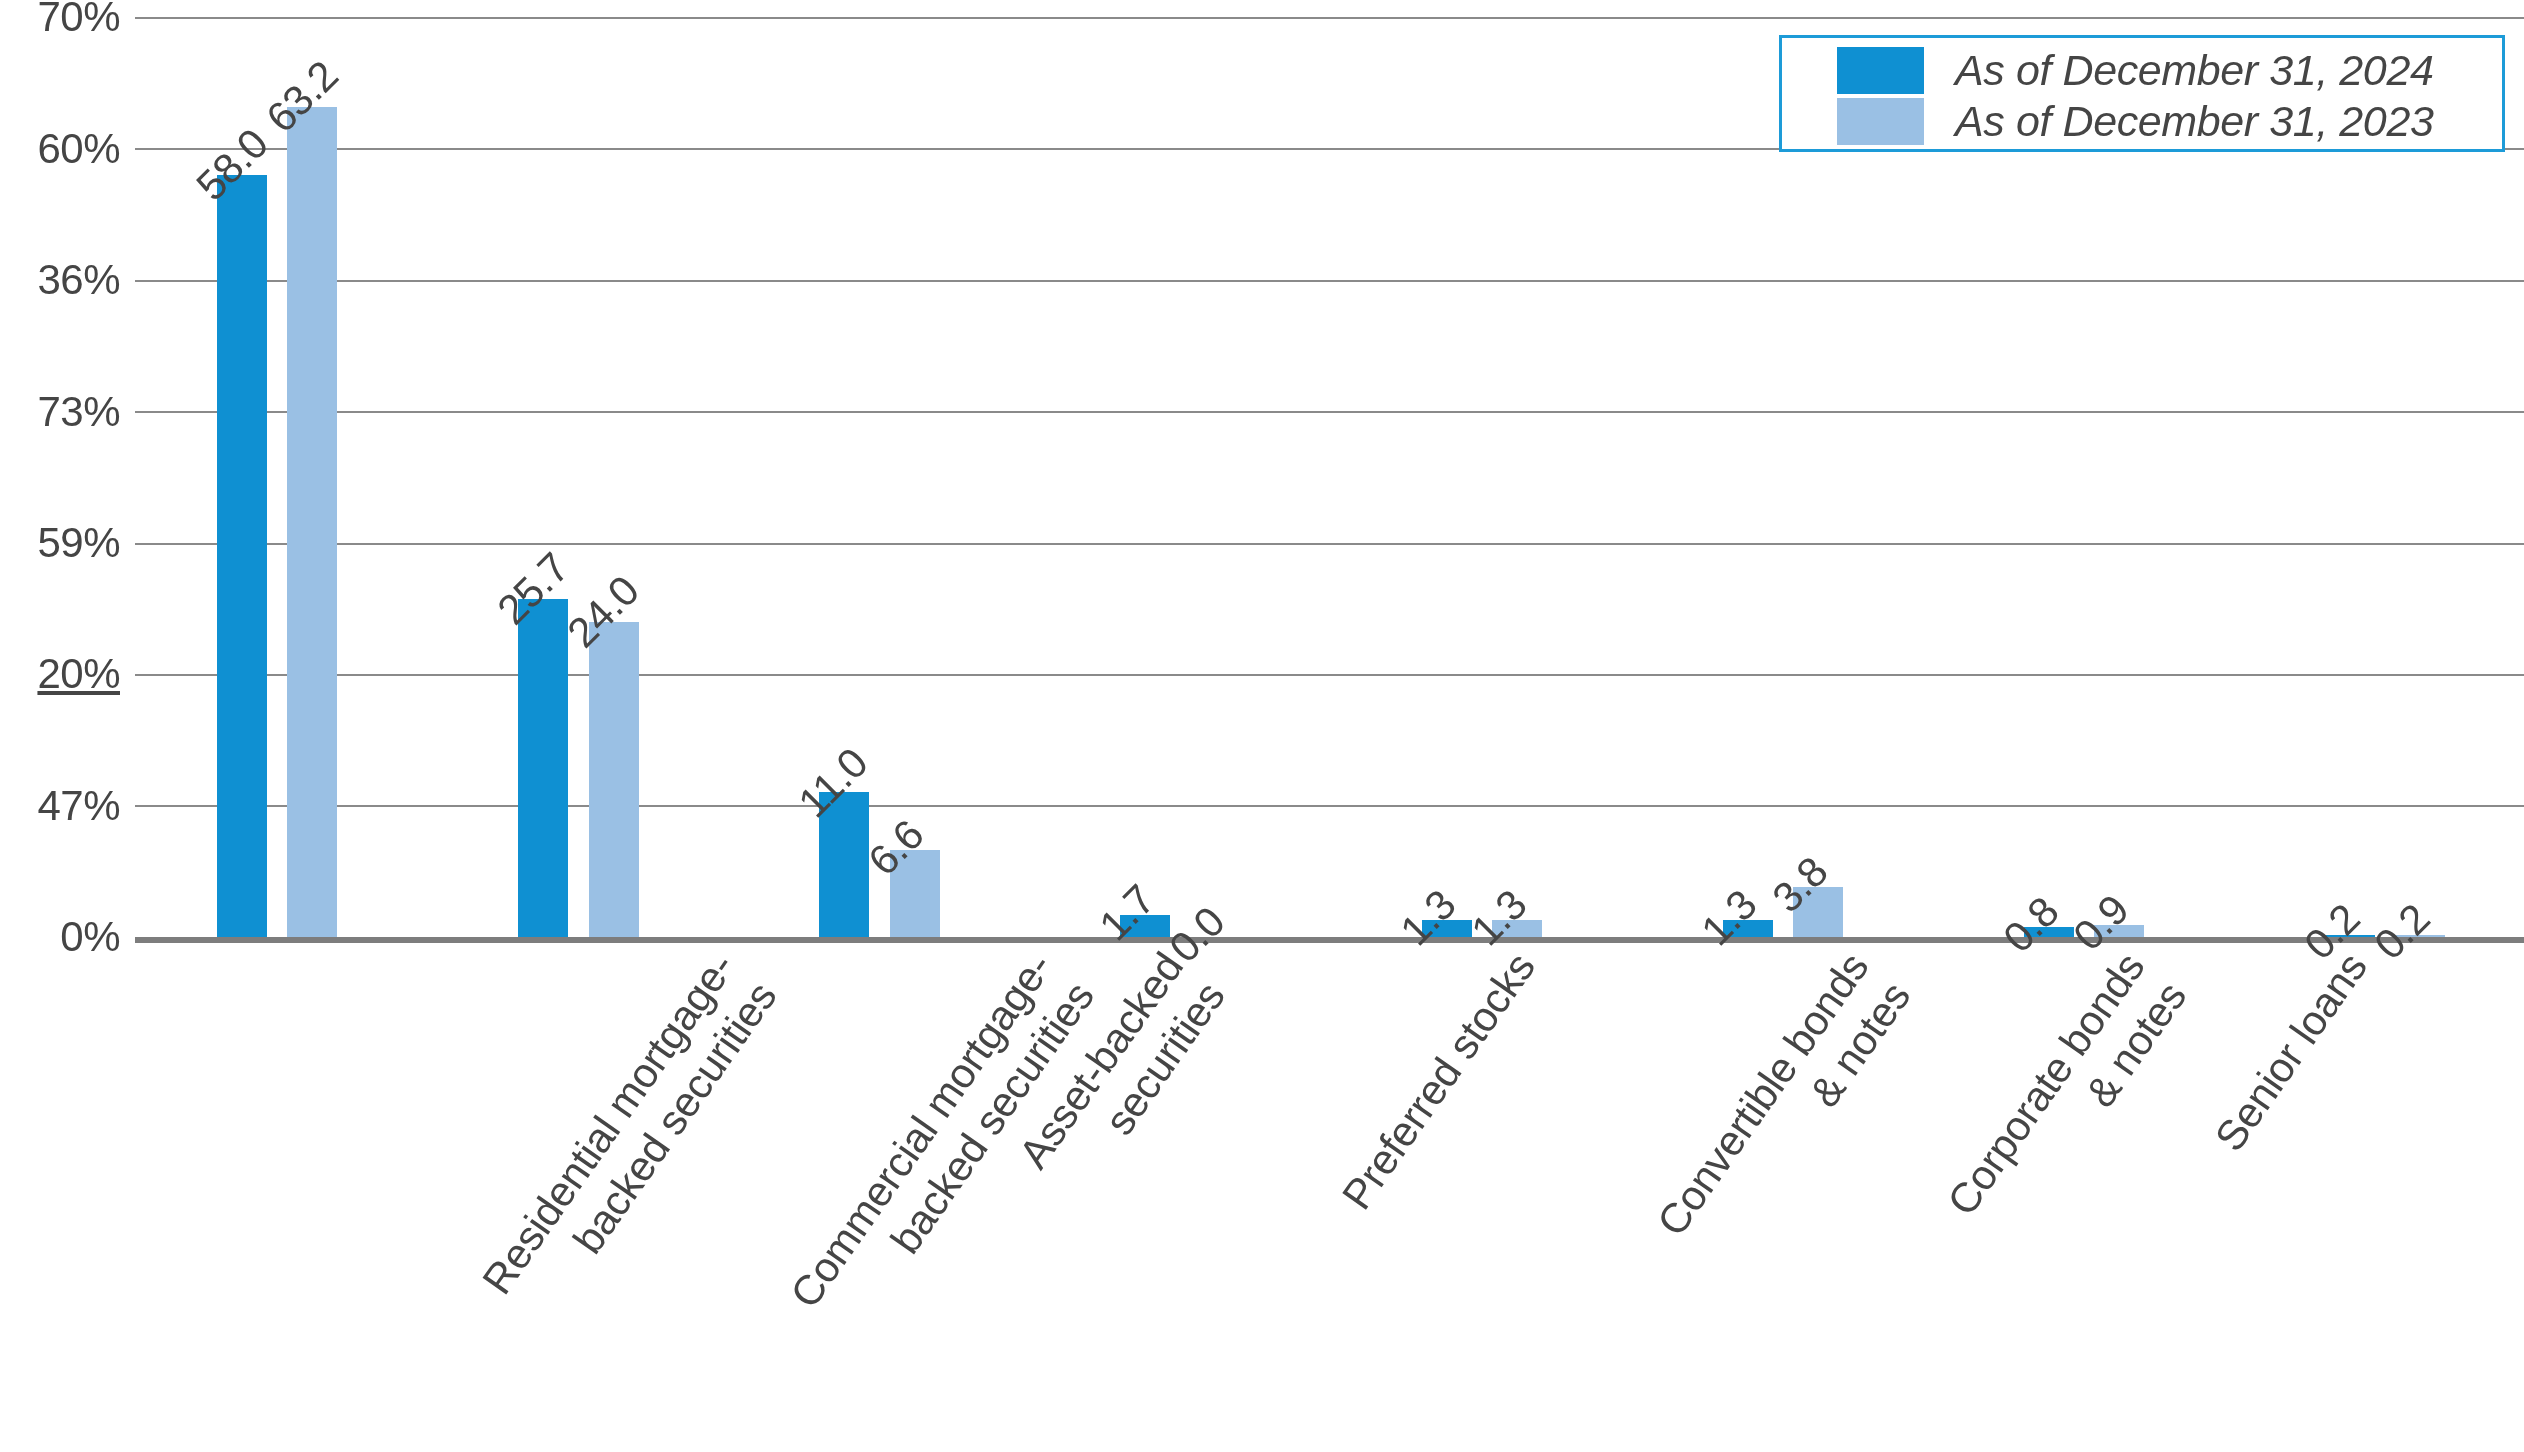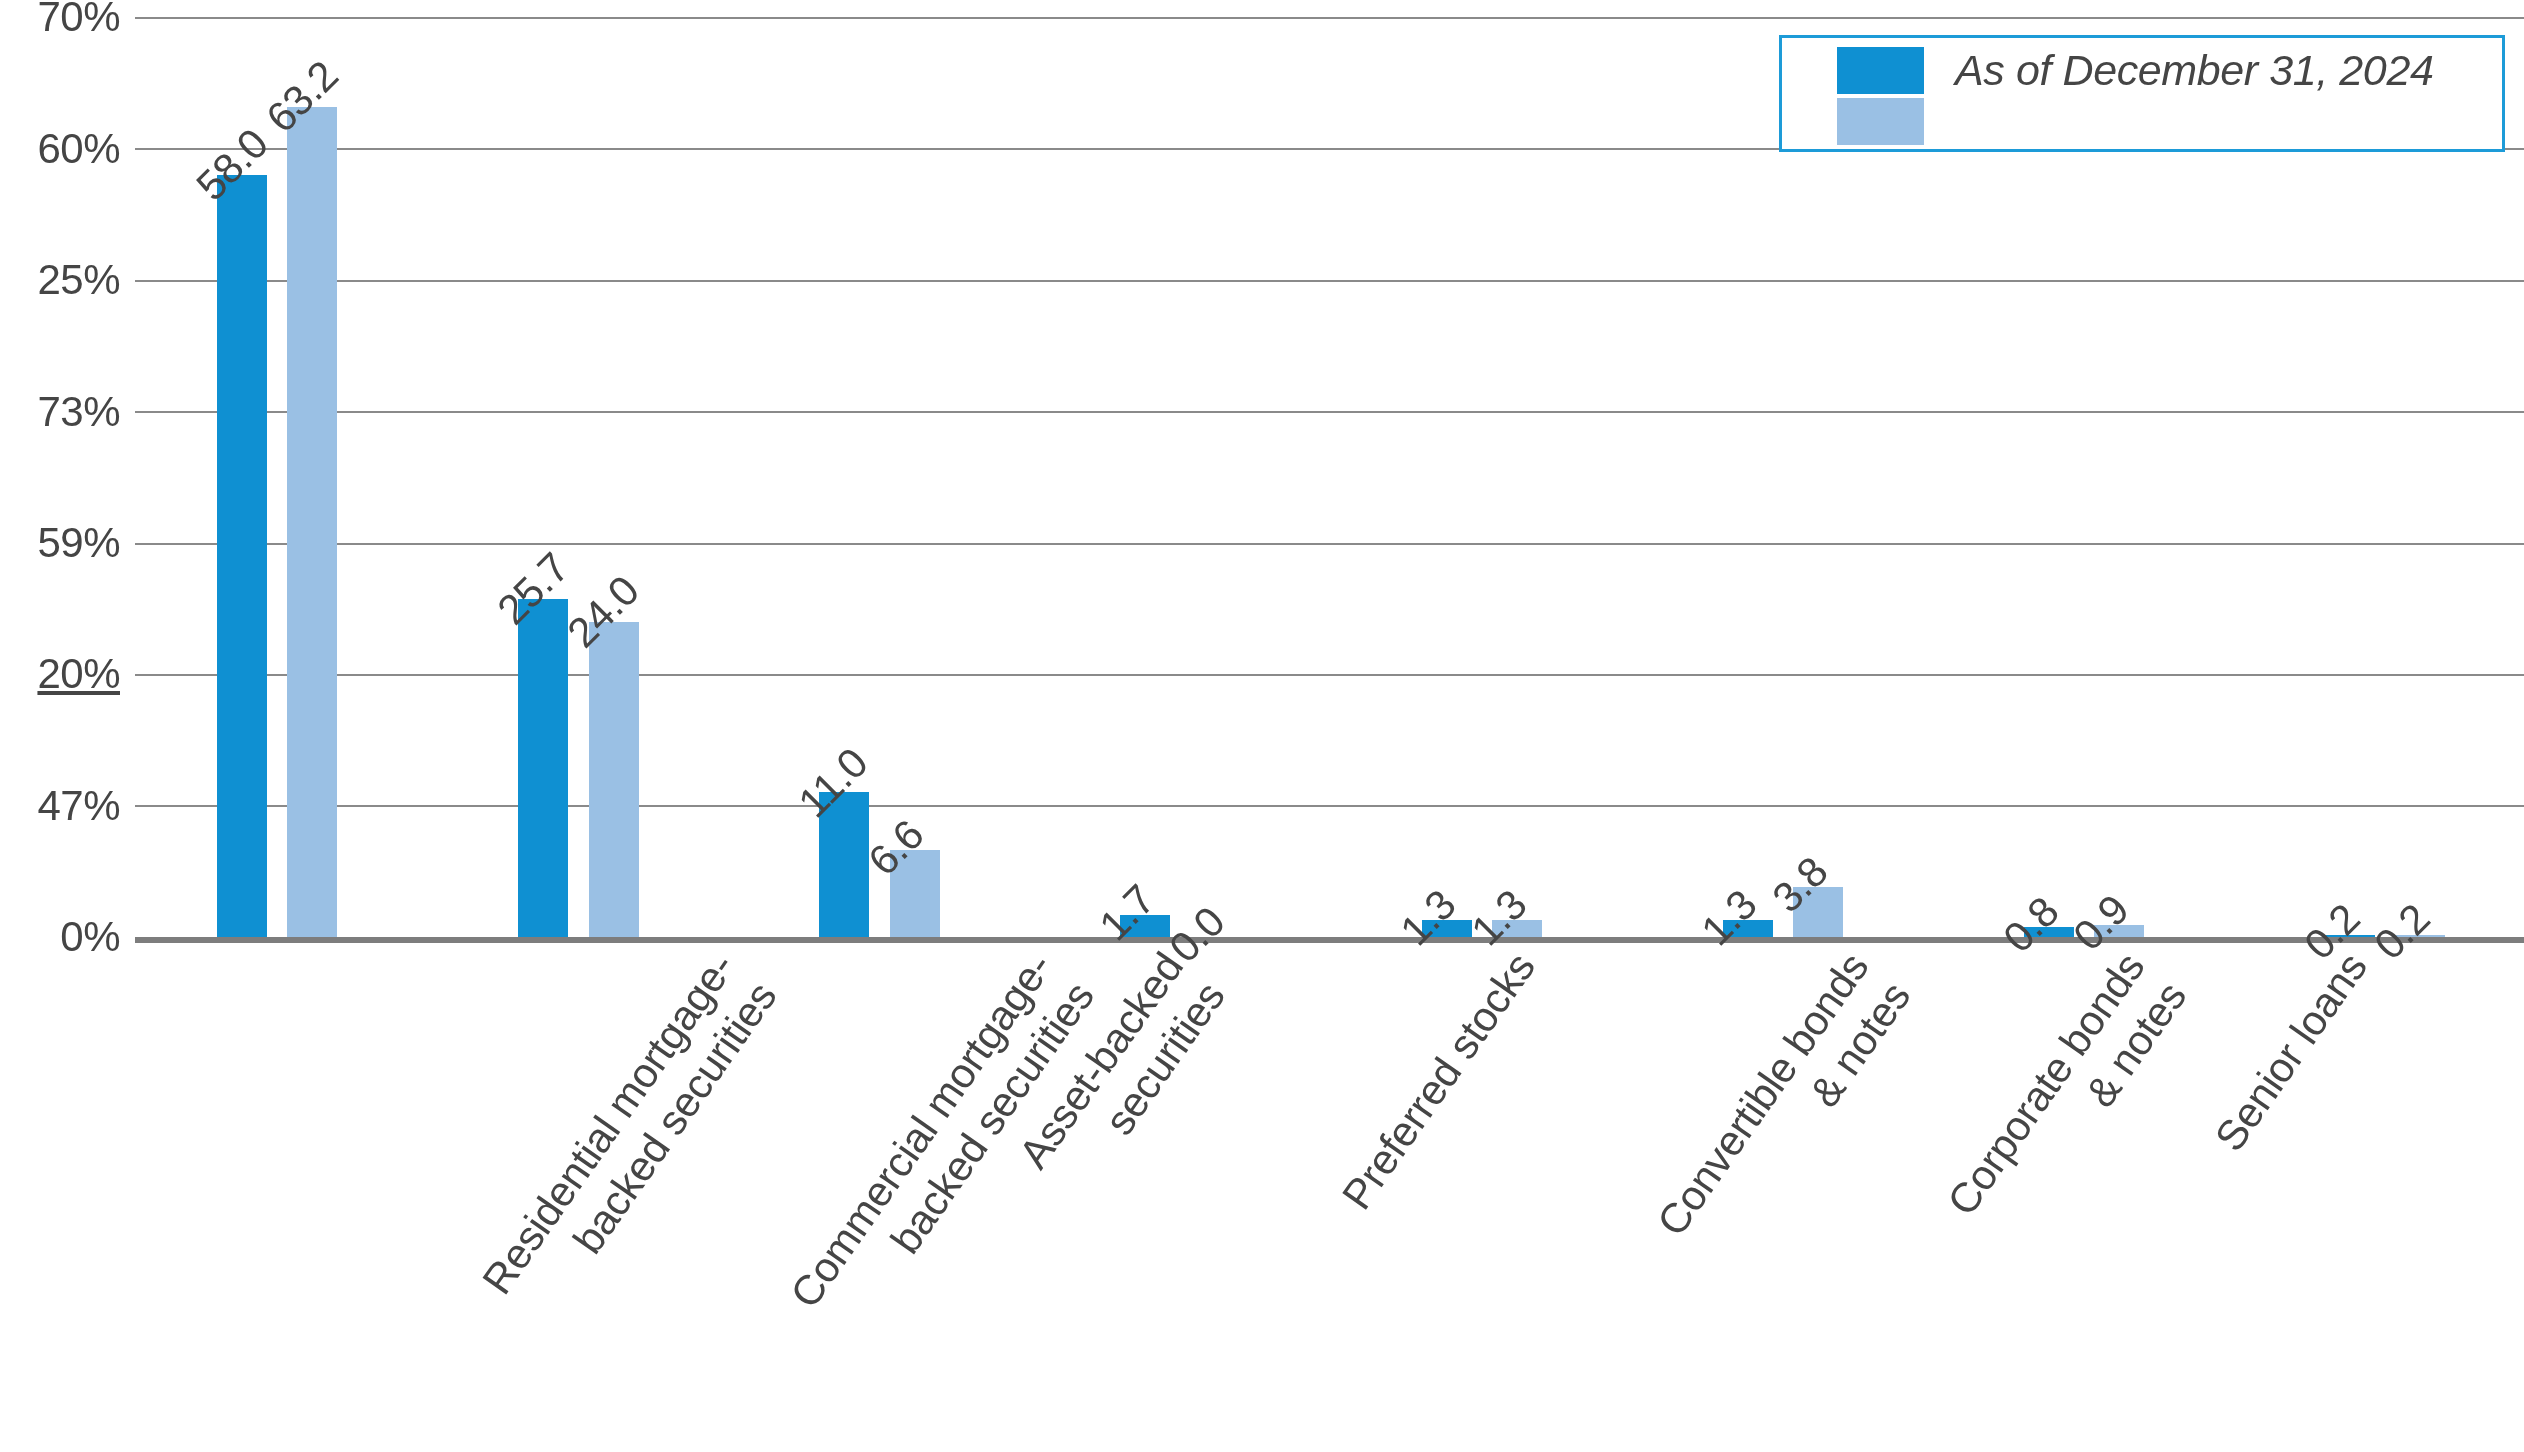--- a/index.html
+++ b/index.html
@@ -134,21 +134,21 @@
   }
 </style>
 </head>
 <body>
 
 <div id="chart-root">
 
   <div id="y-axis">
       <div class="ytick" style="top: 17.3px;">70%</div>
       <div class="ytick" style="top: 149px; padding-left: 12px;">60%</div>
-      <div class="ytick" style="top: 280px;">25%</div>
+      <div class="ytick" style="top: 280px;">36%</div>
       <div class="ytick" style="top: 412px;">73%</div>
       <div class="ytick" style="top: 543px;">59%</div>
       <div class="ytick" style="top: 674px; text-decoration: underline;">20%</div>
       <div class="ytick" style="top: 806px;">47%</div>
       <div class="ytick" style="top: 937px;">0%</div>
     </div>
 
   <div id="plot">
       <div class="gridline" style="top: 0px;"></div>
       <div class="gridline" style="top: 131px;"></div>
@@ -220,17 +220,18 @@
       </div>
     </div>
 
   <div id="legend">
     <div class="legend-row r0">
       <div class="legend-swatch s0"></div>
       <div class="legend-text">As of December 31, 2024</div>
     </div>
     <div class="legend-row r1">
       <div class="legend-swatch s1"></div>
+      <div class="legend-text">As of December 31, 2023</div>
     </div>
   </div>
 
 </div>
 
 
 </body></html>

